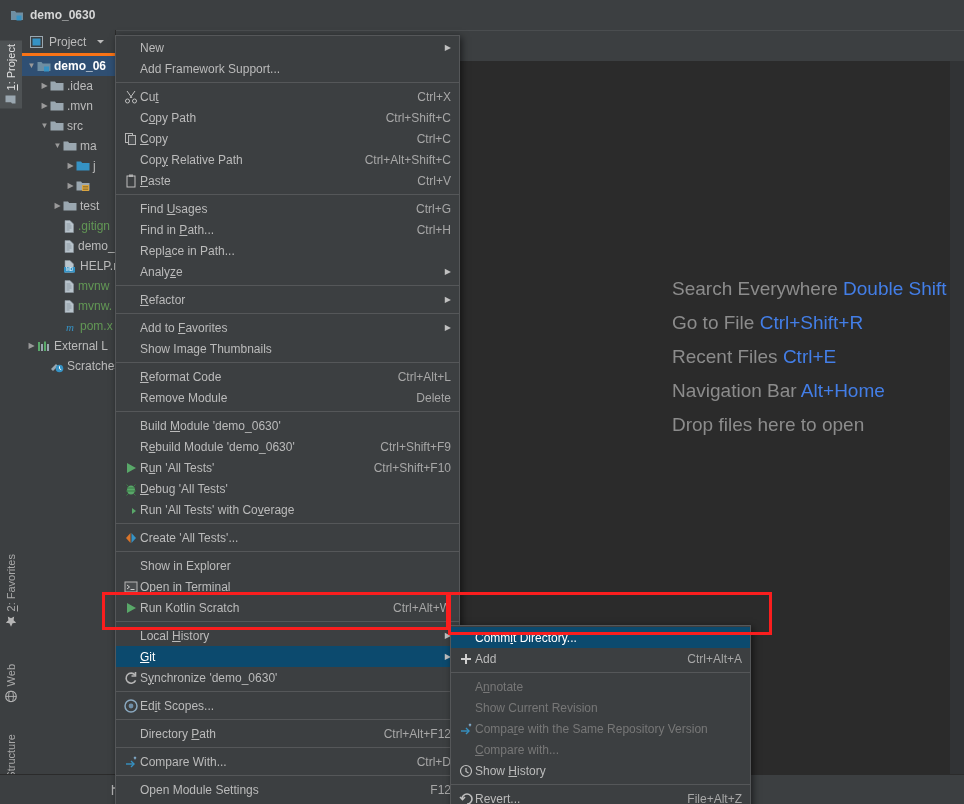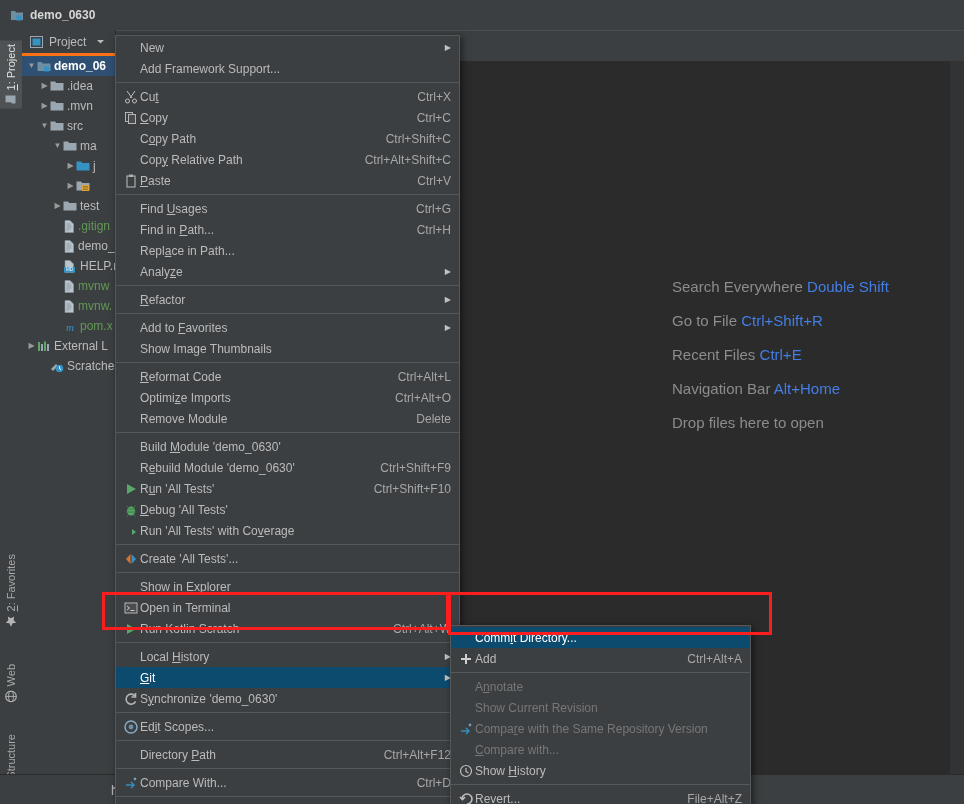--- a/index.html
+++ b/index.html
@@ -138,21 +138,21 @@
     width: 14px; height: 713px;
     background: #313335;
   }
   .hints {
     position: absolute;
     left: 672px; top: 278px;
     width: 270px;
   }
   .hint-row {
     height: 34px;
-    font-size: 15px;
+    font-size: 19px;
     color: #8c8c8c;
     white-space: nowrap;
   }
   .hint-key { color: #437ee7; }
 
   
   .status-strip {
     position: absolute;
     left: 0; top: 774px;
     width: 964px; height: 30px;
@@ -529,36 +529,36 @@
           <svg width="14" height="14" viewBox="0 0 14 14">
             <path d="M3 1l5 7M11 1L6 8" stroke="#c0c0c0" fill="none" stroke-width="1"></path>
             <circle cx="3.5" cy="11" r="2" fill="none" stroke="#c0c0c0"></circle>
             <circle cx="10.5" cy="11" r="2" fill="none" stroke="#c0c0c0"></circle>
           </svg>
         </span>
         <span class="mi-label">Cu<span class="mnem">t</span></span>
         <span class="mi-short">Ctrl+X</span>
       </div>
       <div class="mi">
+        <span class="mi-icon"></span>
+        <span class="mi-label">C<span class="mnem">o</span>py Path</span>
+        <span class="mi-short">Ctrl+Shift+C</span>
+      </div>
+      <div class="mi">
         <span class="mi-icon">
           <svg width="14" height="14" viewBox="0 0 14 14">
             <rect x="1.5" y="1.5" width="7" height="9" fill="none" stroke="#b5b5b5"></rect>
             <rect x="4.5" y="3.5" width="7" height="9" fill="#4a4d4f" stroke="#b5b5b5"></rect>
           </svg>
         </span>
         <span class="mi-label"><span class="mnem">C</span>opy</span>
         <span class="mi-short">Ctrl+C</span>
       </div>
       <div class="mi">
         <span class="mi-icon"></span>
-        <span class="mi-label">C<span class="mnem">o</span>py Path</span>
-        <span class="mi-short">Ctrl+Shift+C</span>
-      </div>
-      <div class="mi">
-        <span class="mi-icon"></span>
         <span class="mi-label">Cop<span class="mnem">y</span> Relative Path</span>
         <span class="mi-short">Ctrl+Alt+Shift+C</span>
       </div>
       <div class="mi">
         <span class="mi-icon">
           <svg width="14" height="14" viewBox="0 0 14 14">
             <rect x="3" y="2" width="8" height="11" fill="none" stroke="#c0c0c0"></rect>
             <rect x="5" y="0.5" width="4" height="2.5" fill="#b0b0b0"></rect>
           </svg>
         </span>
@@ -599,25 +599,20 @@
       </div>
       <div class="mi">
         <span class="mi-icon"></span>
         <span class="mi-label">Show Image Thumbnails</span>
       </div>
       <div class="sep"></div>
       <div class="mi">
         <span class="mi-icon"></span>
         <span class="mi-label"><span class="mnem">R</span>eformat Code</span>
         <span class="mi-short">Ctrl+Alt+L</span>
-      </div>
-      <div class="mi">
-        <span class="mi-icon"></span>
-        <span class="mi-label">Optimi<span class="mnem">z</span>e Imports</span>
-        <span class="mi-short">Ctrl+Alt+O</span>
       </div>
       <div class="mi">
         <span class="mi-icon"></span>
         <span class="mi-label">Remove Module</span>
         <span class="mi-short">Delete</span>
       </div>
       <div class="sep"></div>
       <div class="mi">
         <span class="mi-icon"></span>
         <span class="mi-label">Build <span class="mnem">M</span>odule 'demo_0630'</span>

